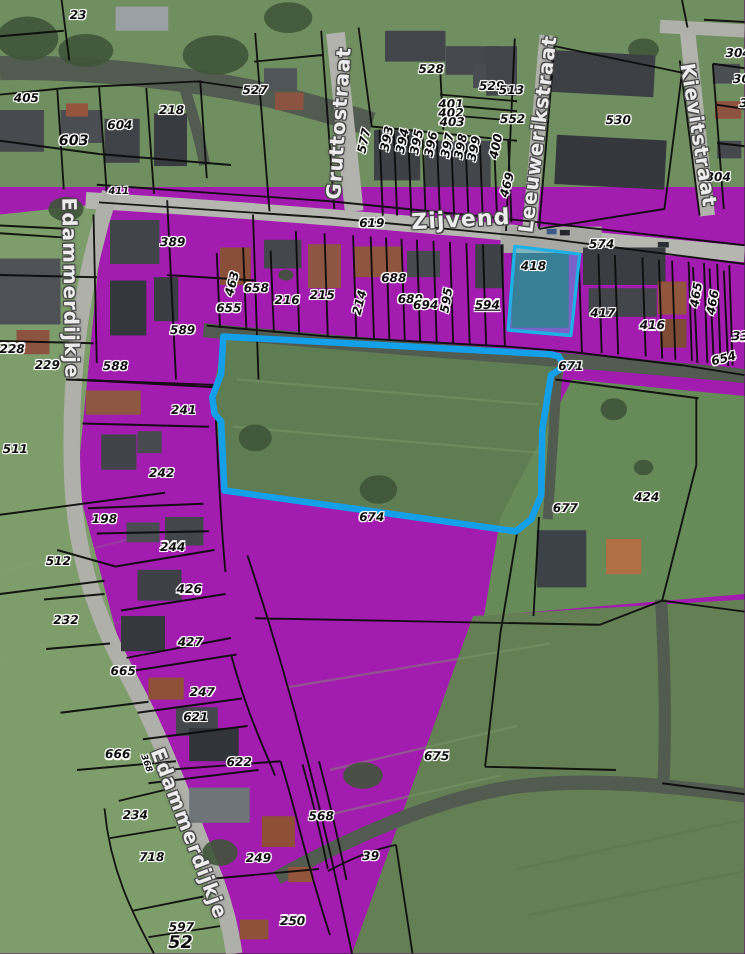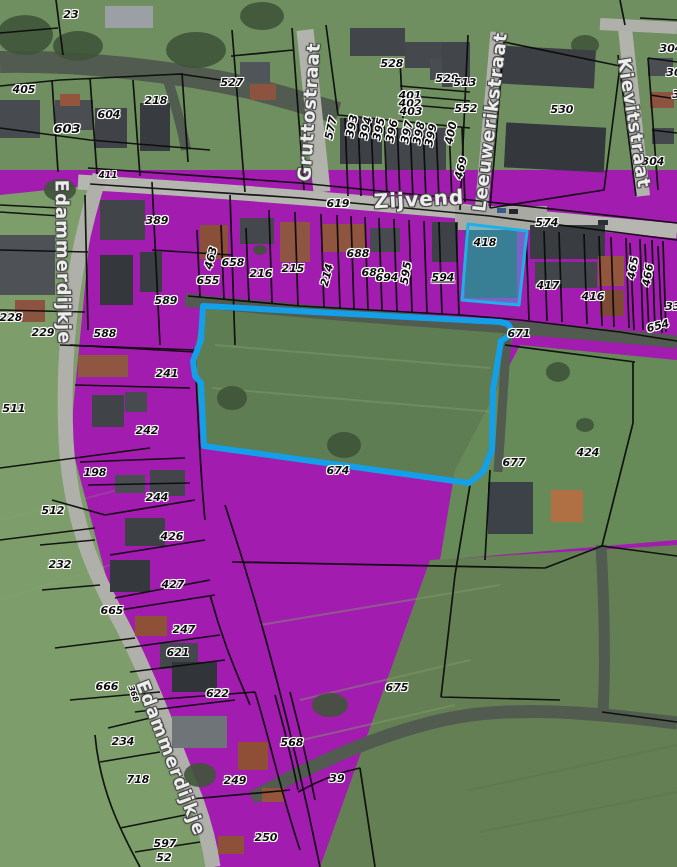--- a/index.html
+++ b/index.html
@@ -230,21 +230,21 @@
       <span class="plabel" style="left: 196px; top: 693px; font-size: 11px; padding-left: 43px;">622</span>
       <span class="plabel" style="left: 133px; top: 694px; font-size: 8px; transform: translate(-50%, -50%) rotate(70deg);">368</span>
       <span class="plabel" style="left: 123px; top: 741px; font-size: 11px;">234</span>
       <span class="plabel" style="left: 292px; top: 742px; font-size: 11px;">568</span>
       <span class="plabel" style="left: 138px; top: 779px; font-size: 11px;">718</span>
       <span class="plabel" style="left: 235px; top: 780px; font-size: 11px;">249</span>
       <span class="plabel" style="left: 369px; top: 687px; font-size: 11px; margin-left: 28px;">675</span>
       <span class="plabel" style="left: 337px; top: 778px; font-size: 11px;">39</span>
       <span class="plabel" style="left: 266px; top: 837px; font-size: 11px;">250</span>
       <span class="plabel" style="left: 165px; top: 843px; font-size: 11px;">597</span>
-      <span class="plabel" style="left: 164px; top: 857px; font-size: 11px;">52</span>
+      <span class="plabel" style="left: 164px; top: 857px; font-size: 16px;">52</span>
       <span class="slabel" style="left: 419px; top: 199px; font-size: 20px; transform: translate(-50%, -50%) rotate(-3deg);">Zijvend</span>
       <span class="slabel" style="left: 309px; top: 112px; font-size: 18px; transform: translate(-50%, -50%) rotate(-86deg);">Gruttostraat</span>
       <span class="slabel" style="left: 490px; top: 122px; font-size: 18px; transform: translate(-50%, -50%) rotate(-83deg);">Leeuwerikstraat</span>
       <span class="slabel" style="left: 634px; top: 123px; font-size: 18px; transform: translate(-50%, -50%) rotate(81deg);">Kievitstraat</span>
       <span class="slabel" style="left: 63px; top: 262px; font-size: 18px; transform: translate(-50%, -50%) rotate(89deg);">Edammerdijkje</span>
       <span class="slabel" style="left: 171px; top: 758px; font-size: 18px; transform: translate(-50%, -50%) rotate(69deg);">Edammerdijkje</span>
     </div>
 </div>
 
 </body></html>

